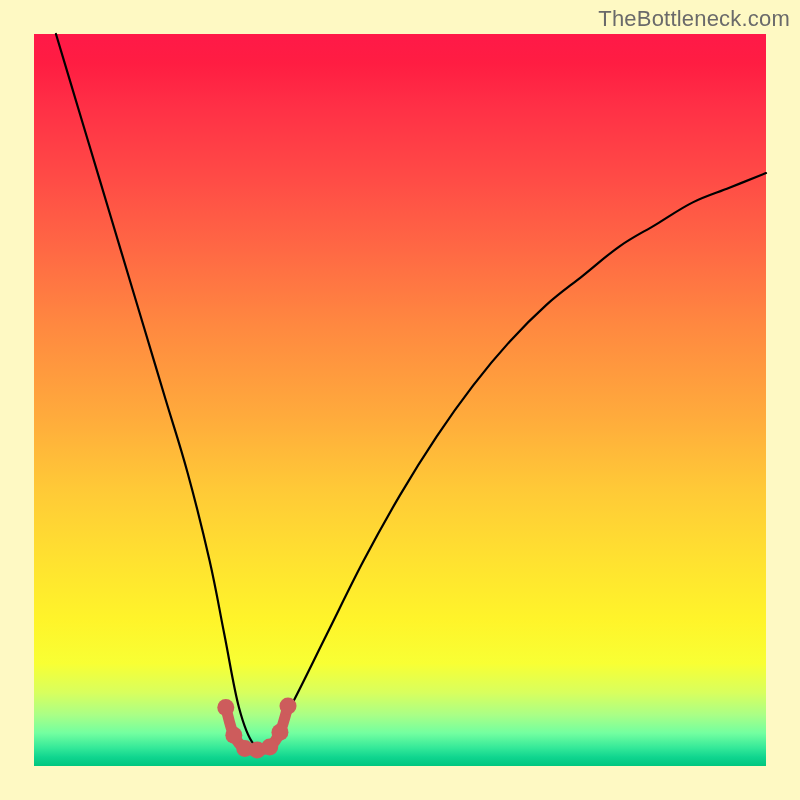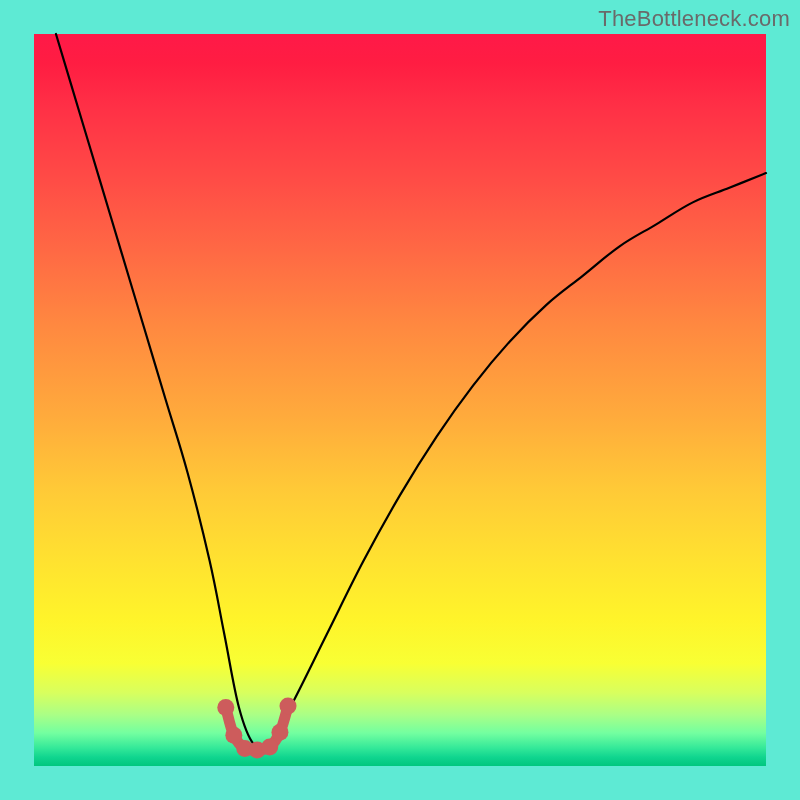--- a/index.html
+++ b/index.html
@@ -10,21 +10,21 @@
     background: #000;
     overflow: hidden;
     font-family: Arial, Helvetica, sans-serif;
   }
   .frame {
     position: absolute;
     left: 0;
     top: 0;
     width: 800px;
     height: 800px;
-    background: #5eead4;
+    background: #fef9c3;
   }
   .plot {
     position: absolute;
     left: 34px;
     top: 34px;
     width: 732px;
     height: 732px;
     
     background: linear-gradient(
       to bottom,

